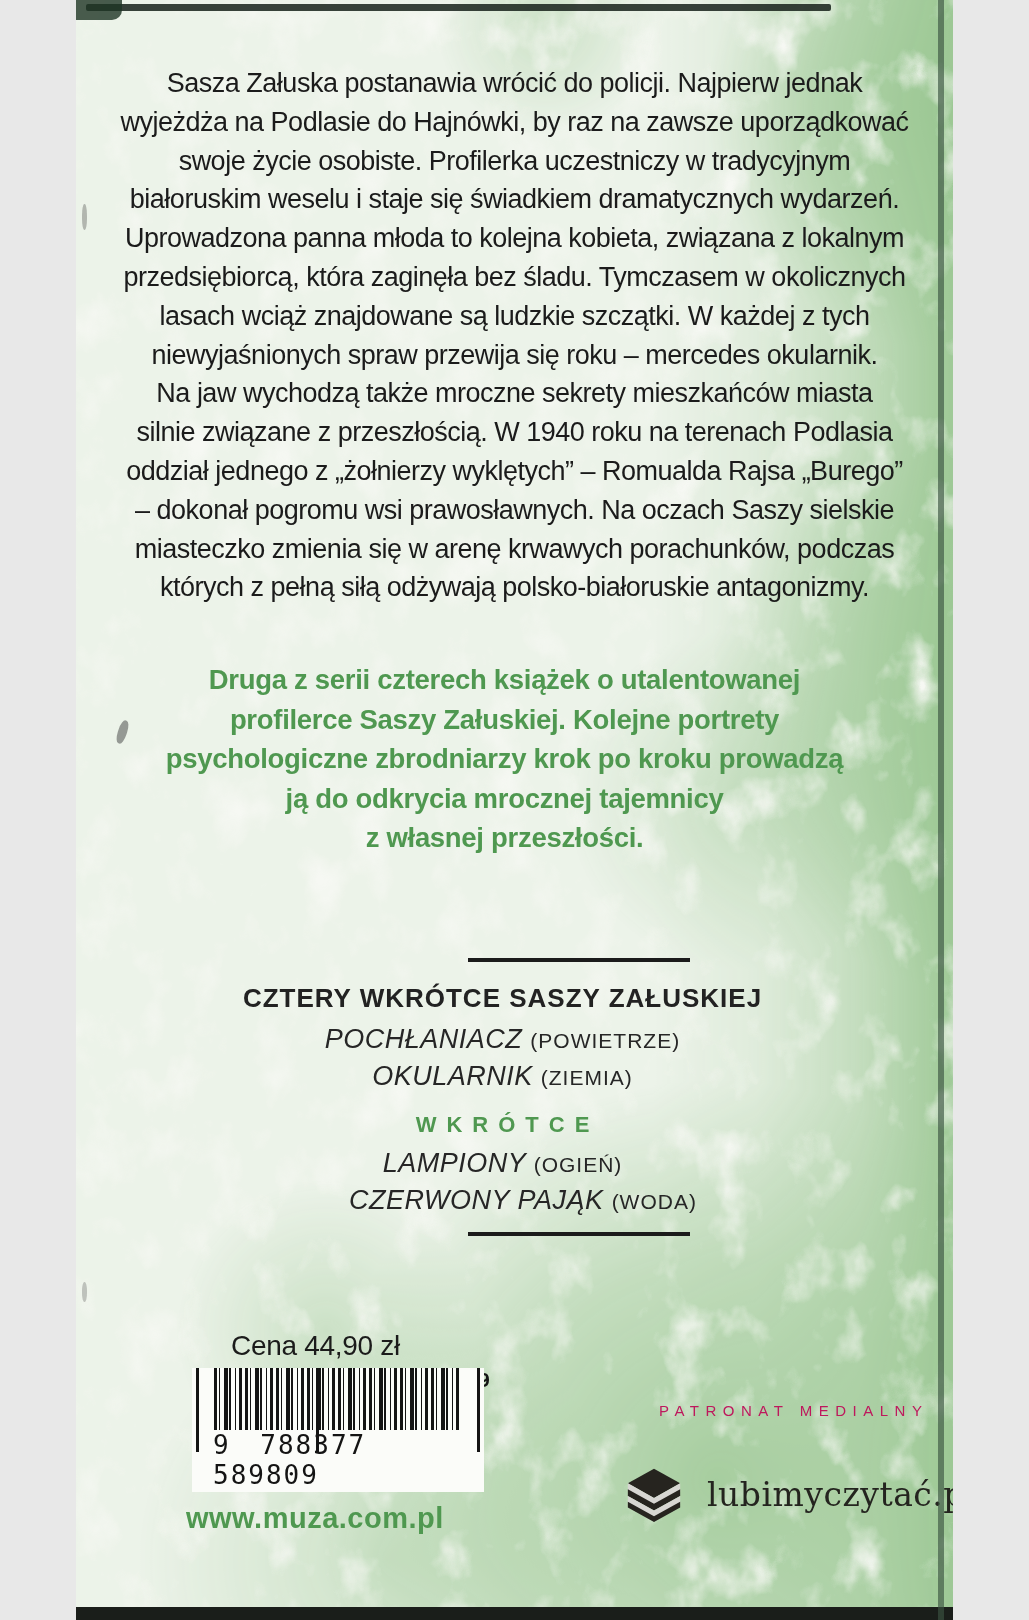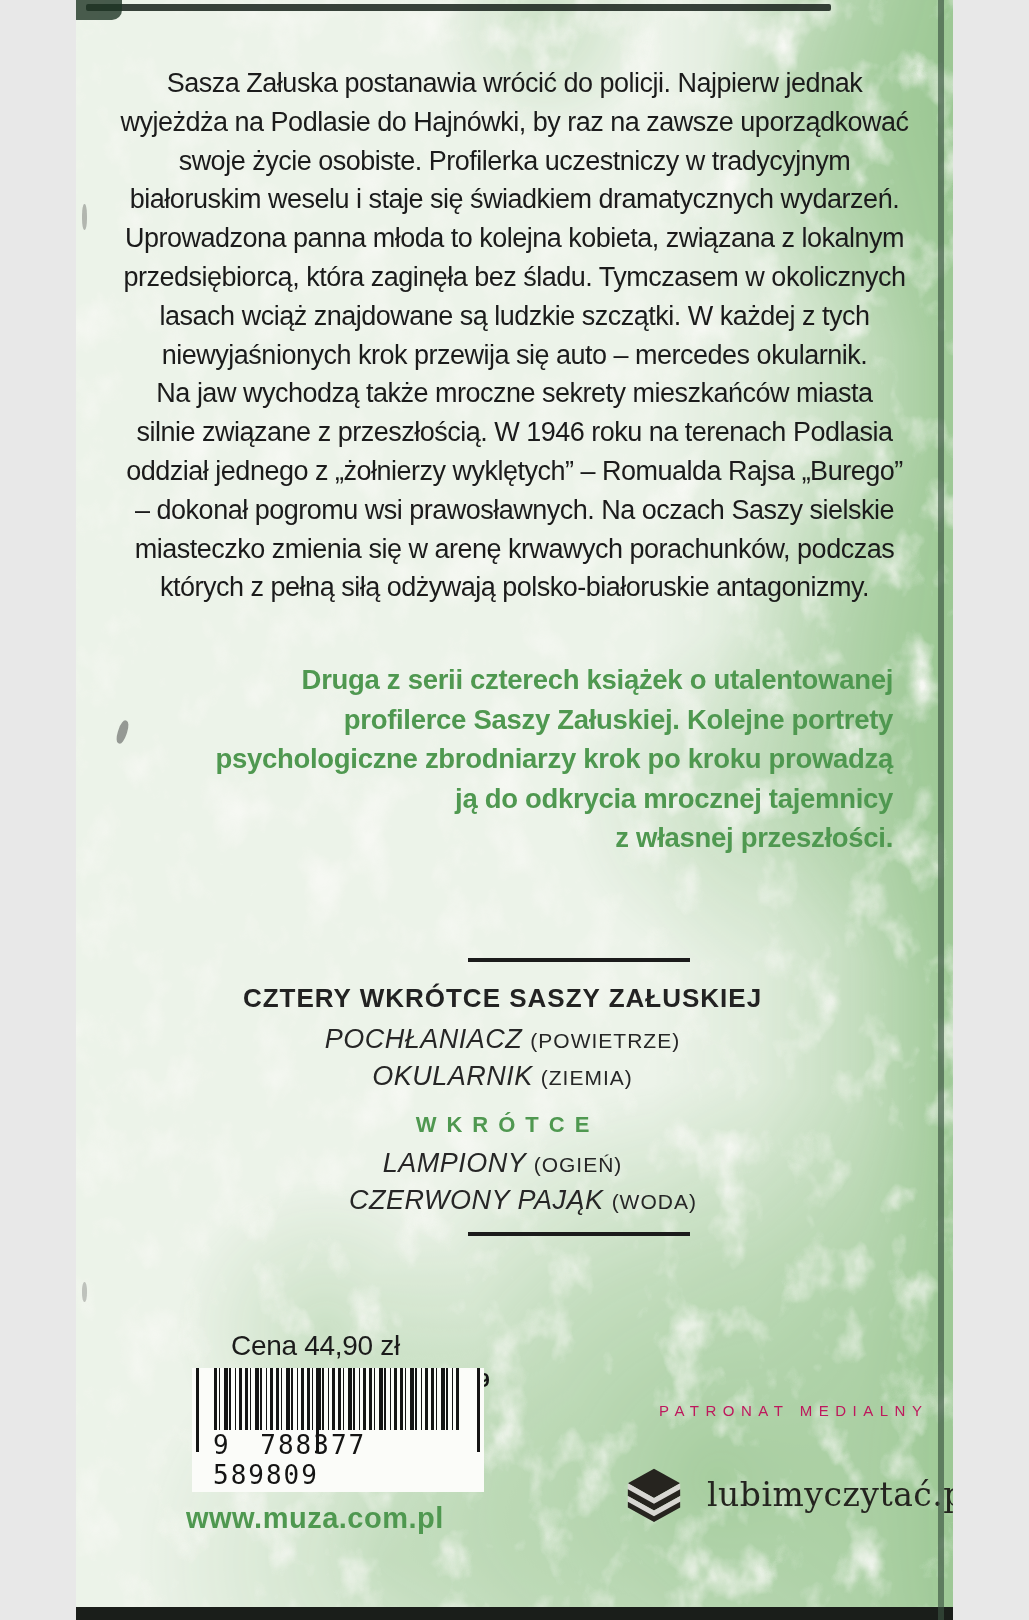--- a/index.html
+++ b/index.html
@@ -30,21 +30,21 @@
   .synopsis{
     position:absolute;top:64px;left:40px;right:40px;
     text-align:center;font-size:27px;line-height:38.8px;
     letter-spacing:-0.5px;color:#1b1b1b;
   }
   .synopsis span{display:block;}
 
   
   .highlight{
     position:absolute;top:660px;left:40px;right:60px;
-    text-align:right;font-weight:bold;
+    text-align:center;font-weight:bold;
     font-size:27.5px;line-height:39.5px;letter-spacing:-0.3px;
   }
   .highlight span{display:block;}
 
   
   .series{position:absolute;left:0;right:24px;text-align:center;}
   .divider{position:absolute;left:392px;width:222px;height:4px;background:#1b1b1b;z-index:2;}
   .divider-top{top:958px;}
   .divider-bottom{top:1232px;}
   .series-heading{top:983px;font-weight:bold;font-size:26px;letter-spacing:1px;color:#222;}
@@ -142,23 +142,23 @@
   <div class="content">
 
     <div class="synopsis">
       <span>Sasza Załuska postanawia wrócić do policji. Najpierw jednak</span>
       <span>wyjeżdża na Podlasie do Hajnówki, by raz na zawsze uporządkować</span>
       <span>swoje życie osobiste. Profilerka uczestniczy w tradycyjnym</span>
       <span>białoruskim weselu i staje się świadkiem dramatycznych wydarzeń.</span>
       <span>Uprowadzona panna młoda to kolejna kobieta, związana z lokalnym</span>
       <span>przedsiębiorcą, która zaginęła bez śladu. Tymczasem w okolicznych</span>
       <span>lasach wciąż znajdowane są ludzkie szczątki. W każdej z tych</span>
-      <span>niewyjaśnionych krok przewija się auto – mercedes okularnik.</span>
+      <span>niewyjaśnionych spraw przewija się roku – mercedes okularnik.</span>
       <span>Na jaw wychodzą także mroczne sekrety mieszkańców miasta</span>
-      <span>silnie związane z przeszłością. W 1946 roku na terenach Podlasia</span>
+      <span>silnie związane z przeszłością. W 1940 roku na terenach Podlasia</span>
       <span>oddział jednego z „żołnierzy wyklętych” – Romualda Rajsa „Burego”</span>
       <span>– dokonał pogromu wsi prawosławnych. Na oczach Saszy sielskie</span>
       <span>miasteczko zmienia się w arenę krwawych porachunków, podczas</span>
       <span>których z pełną siłą odżywają polsko-białoruskie antagonizmy.</span>
     </div>
 
     <div class="highlight accent" style="color: rgb(79, 152, 80);">
       <span>Druga z serii czterech książek o utalentowanej</span>
       <span>profilerce Saszy Załuskiej. Kolejne portrety</span>
       <span>psychologiczne zbrodniarzy krok po kroku prowadzą</span>

